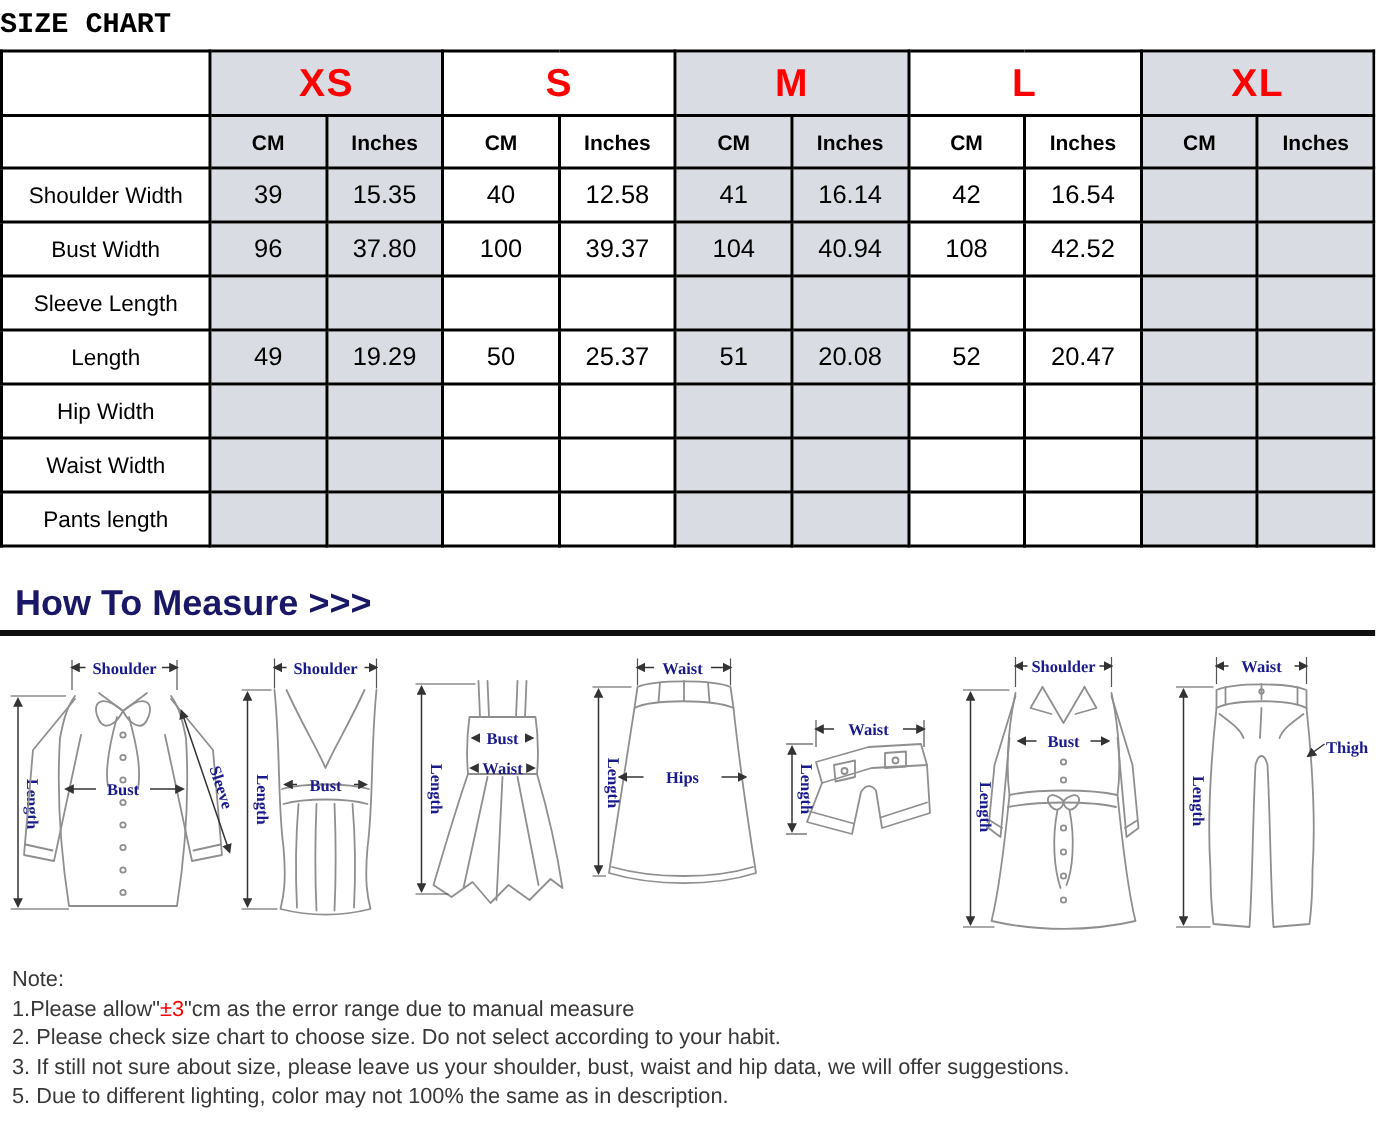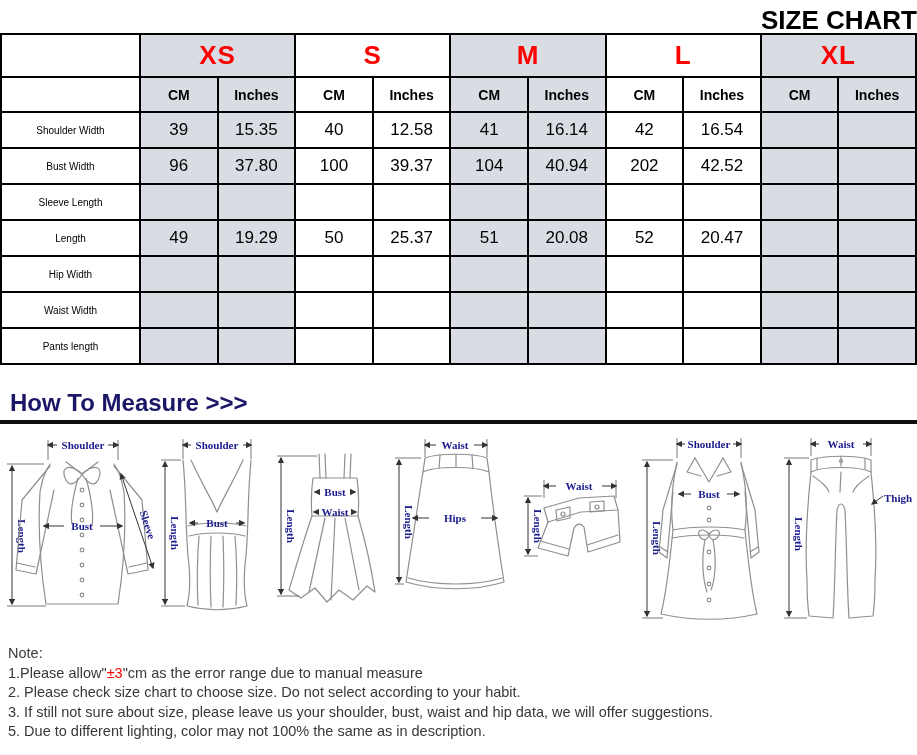--- a/index.html
+++ b/index.html
@@ -1,30 +1,30 @@
 <!DOCTYPE html>
 <html><head>
 <meta charset="utf-8">
 <style>
   html,body { margin:0; padding:0; background:#fff; }
   body { width:917px; height:755px; font-family:"Liberation Sans",sans-serif; color:#000; }
   .page { position:relative; width:917px; height:755px; overflow:hidden; background:#fff; }
 
-  .title { text-align:right; font-size:26px; font-weight:bold; padding-top:5px; height:28px; }
+  .title { text-align:left; font-size:19px; font-weight:bold; padding-top:5px; height:28px;font-family:Liberation Mono, monospace; }
 
   table.size-table { border-collapse:collapse; width:917px; table-layout:fixed; }
   table.size-table col.c-label { width:139px; }
   table.size-table col.shade { background:#d9dde3; }
   table.size-table td { border:2px solid #000; text-align:center; vertical-align:middle; padding:0; overflow:hidden; }
   tr.size-row { height:43px; }
   td.size-h { font-size:26px; font-weight:bold; color:#ff0000; letter-spacing:1px; }
   tr.unit-row { height:35px;margin-left:20px; }
   td.unit { font-size:14px; font-weight:bold; }
   tr.data-row { height:36px; }
-  td.rowlabel { font-size:10px;margin-left:16px; }
+  td.rowlabel { font-size:15px;margin-left:16px; }
   td.val { font-size:17px; }
 
   .measure-head { margin:24px 0 0 10px; font-size:24px; font-weight:bold; color:#1a1766; }
   .rule { height:4px; background:#0f0f0f; margin-top:3px; width:917px; }
 
   .figures { display:flex; align-items:flex-start; justify-content:space-between; padding:6px 2px 0 2px; height:204px; }
   .figures svg { display:block; }
   .g { stroke:#8f8f8f; fill:none; stroke-width:1.2; stroke-linecap:round; stroke-linejoin:round; }
   .dim { stroke:#333; fill:none; stroke-width:1; }
   .tick { stroke:#555; stroke-width:0.8; }
@@ -91,21 +91,21 @@
       <td class="val"></td>
     </tr>
     <tr class="data-row">
       <td class="rowlabel">Bust Width</td>
       <td class="val">96</td>
       <td class="val">37.80</td>
       <td class="val">100</td>
       <td class="val">39.37</td>
       <td class="val">104</td>
       <td class="val">40.94</td>
-      <td class="val">202</td>
+      <td class="val">108</td>
       <td class="val">42.52</td>
       <td class="val"></td>
       <td class="val"></td>
     </tr>
     <tr class="data-row">
       <td class="rowlabel">Sleeve Length</td>
       <td class="val"></td>
       <td class="val"></td>
       <td class="val"></td>
       <td class="val"></td>

